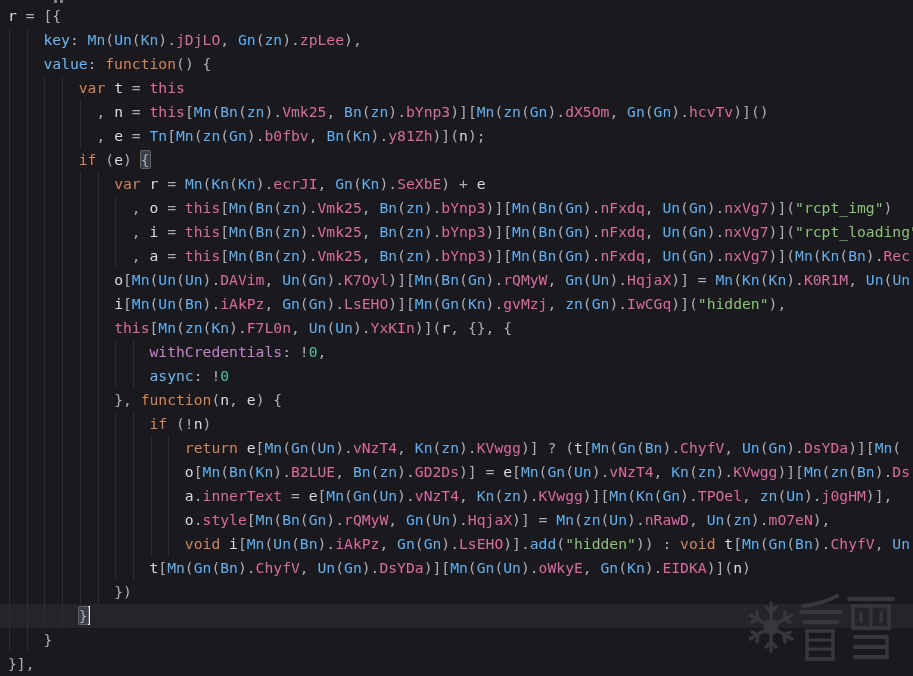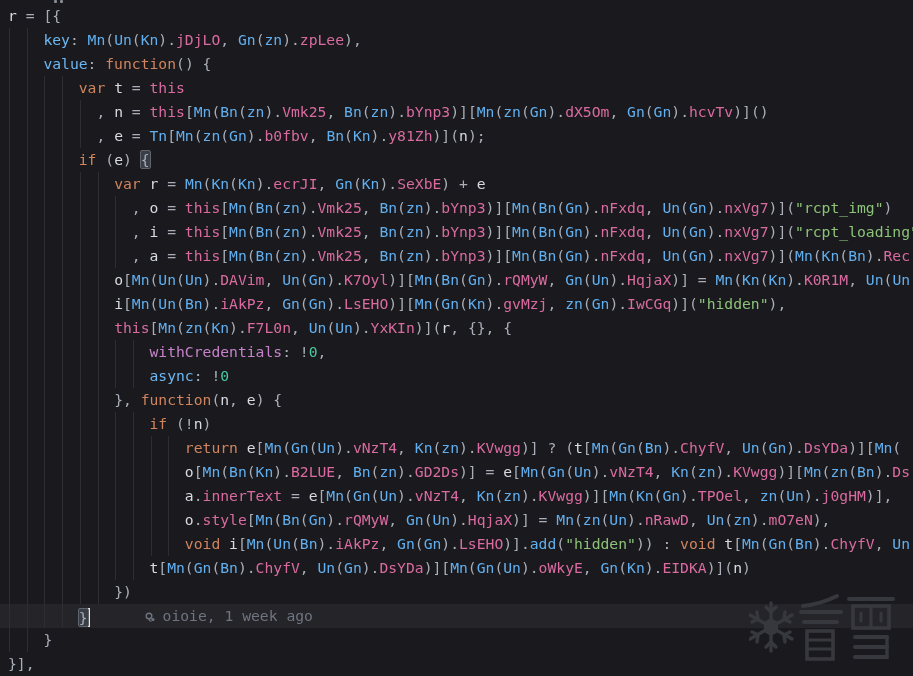--- a/index.html
+++ b/index.html
@@ -83,25 +83,21 @@
       <div class="line"><i class="guide" style="left: 9px;"></i><i class="guide" style="left: 26.714px;"></i><i class="guide" style="left: 44.428px;"></i><i class="guide" style="left: 62.142px;"></i><i class="guide" style="left: 79.856px;"></i><i class="guide" style="left: 97.57px;"></i><i class="guide" style="left: 115.284px;"></i><i class="guide" style="left: 132.998px;"></i><span class="code"><span class="tok-ws">                </span><span class="tok-ok">async</span><span class="tok-p">:</span><span class="tok-ws"> </span><span class="tok-p">!</span><span class="tok-n">0</span></span></div>
       <div class="line"><i class="guide" style="left: 9px;"></i><i class="guide" style="left: 26.714px;"></i><i class="guide" style="left: 44.428px;"></i><i class="guide" style="left: 62.142px;"></i><i class="guide" style="left: 79.856px;"></i><i class="guide" style="left: 97.57px;"></i><span class="code"><span class="tok-ws">            </span><span class="tok-p">}</span><span class="tok-p">,</span><span class="tok-ws"> </span><span class="tok-k">function</span><span class="tok-p">(</span><span class="tok-v">n</span><span class="tok-p">,</span><span class="tok-ws"> </span><span class="tok-v">e</span><span class="tok-p">)</span><span class="tok-ws"> </span><span class="tok-p">{</span></span></div>
       <div class="line"><i class="guide" style="left: 9px;"></i><i class="guide" style="left: 26.714px;"></i><i class="guide" style="left: 44.428px;"></i><i class="guide" style="left: 62.142px;"></i><i class="guide" style="left: 79.856px;"></i><i class="guide" style="left: 97.57px;"></i><i class="guide" style="left: 115.284px;"></i><i class="guide" style="left: 132.998px;"></i><span class="code"><span class="tok-ws">                </span><span class="tok-k">if</span><span class="tok-ws"> </span><span class="tok-p">(</span><span class="tok-p">!</span><span class="tok-v">n</span><span class="tok-p">)</span></span></div>
       <div class="line"><i class="guide" style="left: 9px;"></i><i class="guide" style="left: 26.714px;"></i><i class="guide" style="left: 44.428px;"></i><i class="guide" style="left: 62.142px;"></i><i class="guide" style="left: 79.856px;"></i><i class="guide" style="left: 97.57px;"></i><i class="guide" style="left: 115.284px;"></i><i class="guide" style="left: 132.998px;"></i><i class="guide" style="left: 150.712px;"></i><i class="guide" style="left: 168.426px;"></i><span class="code"><span class="tok-ws">                    </span><span class="tok-k">return</span><span class="tok-ws"> </span><span class="tok-v">e</span><span class="tok-p">[</span><span class="tok-f">Mn</span><span class="tok-p">(</span><span class="tok-f">Gn</span><span class="tok-p">(</span><span class="tok-f">Un</span><span class="tok-p">)</span><span class="tok-p">.</span><span class="tok-pp">vNzT4</span><span class="tok-p">,</span><span class="tok-ws"> </span><span class="tok-f">Kn</span><span class="tok-p">(</span><span class="tok-f">zn</span><span class="tok-p">)</span><span class="tok-p">.</span><span class="tok-pp">KVwgg</span><span class="tok-p">)</span><span class="tok-p">]</span><span class="tok-ws"> </span><span class="tok-p">?</span><span class="tok-ws"> </span><span class="tok-p">(</span><span class="tok-v">t</span><span class="tok-p">[</span><span class="tok-f">Mn</span><span class="tok-p">(</span><span class="tok-f">Gn</span><span class="tok-p">(</span><span class="tok-f">Bn</span><span class="tok-p">)</span><span class="tok-p">.</span><span class="tok-pp">ChyfV</span><span class="tok-p">,</span><span class="tok-ws"> </span><span class="tok-f">Un</span><span class="tok-p">(</span><span class="tok-f">Gn</span><span class="tok-p">)</span><span class="tok-p">.</span><span class="tok-pp">DsYDa</span><span class="tok-p">)</span><span class="tok-p">]</span><span class="tok-p">[</span><span class="tok-f">Mn</span><span class="tok-p">(</span></span></div>
       <div class="line"><i class="guide" style="left: 9px;"></i><i class="guide" style="left: 26.714px;"></i><i class="guide" style="left: 44.428px;"></i><i class="guide" style="left: 62.142px;"></i><i class="guide" style="left: 79.856px;"></i><i class="guide" style="left: 97.57px;"></i><i class="guide" style="left: 115.284px;"></i><i class="guide" style="left: 132.998px;"></i><i class="guide" style="left: 150.712px;"></i><i class="guide" style="left: 168.426px;"></i><span class="code"><span class="tok-ws">                    </span><span class="tok-v">o</span><span class="tok-p">[</span><span class="tok-f">Mn</span><span class="tok-p">(</span><span class="tok-f">Bn</span><span class="tok-p">(</span><span class="tok-f">Kn</span><span class="tok-p">)</span><span class="tok-p">.</span><span class="tok-pp">B2LUE</span><span class="tok-p">,</span><span class="tok-ws"> </span><span class="tok-f">Bn</span><span class="tok-p">(</span><span class="tok-f">zn</span><span class="tok-p">)</span><span class="tok-p">.</span><span class="tok-pp">GD2Ds</span><span class="tok-p">)</span><span class="tok-p">]</span><span class="tok-ws"> </span><span class="tok-p">=</span><span class="tok-ws"> </span><span class="tok-v">e</span><span class="tok-p">[</span><span class="tok-f">Mn</span><span class="tok-p">(</span><span class="tok-f">Gn</span><span class="tok-p">(</span><span class="tok-f">Un</span><span class="tok-p">)</span><span class="tok-p">.</span><span class="tok-pp">vNzT4</span><span class="tok-p">,</span><span class="tok-ws"> </span><span class="tok-f">Kn</span><span class="tok-p">(</span><span class="tok-f">zn</span><span class="tok-p">)</span><span class="tok-p">.</span><span class="tok-pp">KVwgg</span><span class="tok-p">)</span><span class="tok-p">]</span><span class="tok-p">[</span><span class="tok-f">Mn</span><span class="tok-p">(</span><span class="tok-f">zn</span><span class="tok-p">(</span><span class="tok-f">Bn</span><span class="tok-p">)</span><span class="tok-p">.</span><span class="tok-pp">Ds</span></span></div>
       <div class="line"><i class="guide" style="left: 9px;"></i><i class="guide" style="left: 26.714px;"></i><i class="guide" style="left: 44.428px;"></i><i class="guide" style="left: 62.142px;"></i><i class="guide" style="left: 79.856px;"></i><i class="guide" style="left: 97.57px;"></i><i class="guide" style="left: 115.284px;"></i><i class="guide" style="left: 132.998px;"></i><i class="guide" style="left: 150.712px;"></i><i class="guide" style="left: 168.426px;"></i><span class="code"><span class="tok-ws">                    </span><span class="tok-v">a</span><span class="tok-p">.</span><span class="tok-pp">innerText</span><span class="tok-ws"> </span><span class="tok-p">=</span><span class="tok-ws"> </span><span class="tok-v">e</span><span class="tok-p">[</span><span class="tok-f">Mn</span><span class="tok-p">(</span><span class="tok-f">Gn</span><span class="tok-p">(</span><span class="tok-f">Un</span><span class="tok-p">)</span><span class="tok-p">.</span><span class="tok-pp">vNzT4</span><span class="tok-p">,</span><span class="tok-ws"> </span><span class="tok-f">Kn</span><span class="tok-p">(</span><span class="tok-f">zn</span><span class="tok-p">)</span><span class="tok-p">.</span><span class="tok-pp">KVwgg</span><span class="tok-p">)</span><span class="tok-p">]</span><span class="tok-p">[</span><span class="tok-f">Mn</span><span class="tok-p">(</span><span class="tok-f">Kn</span><span class="tok-p">(</span><span class="tok-f">Gn</span><span class="tok-p">)</span><span class="tok-p">.</span><span class="tok-pp">TPOel</span><span class="tok-p">,</span><span class="tok-ws"> </span><span class="tok-f">zn</span><span class="tok-p">(</span><span class="tok-f">Un</span><span class="tok-p">)</span><span class="tok-p">.</span><span class="tok-pp">j0gHM</span><span class="tok-p">)</span><span class="tok-p">]</span><span class="tok-p">,</span></span></div>
       <div class="line"><i class="guide" style="left: 9px;"></i><i class="guide" style="left: 26.714px;"></i><i class="guide" style="left: 44.428px;"></i><i class="guide" style="left: 62.142px;"></i><i class="guide" style="left: 79.856px;"></i><i class="guide" style="left: 97.57px;"></i><i class="guide" style="left: 115.284px;"></i><i class="guide" style="left: 132.998px;"></i><i class="guide" style="left: 150.712px;"></i><i class="guide" style="left: 168.426px;"></i><span class="code"><span class="tok-ws">                    </span><span class="tok-v">o</span><span class="tok-p">.</span><span class="tok-pp">style</span><span class="tok-p">[</span><span class="tok-f">Mn</span><span class="tok-p">(</span><span class="tok-f">Bn</span><span class="tok-p">(</span><span class="tok-f">Gn</span><span class="tok-p">)</span><span class="tok-p">.</span><span class="tok-pp">rQMyW</span><span class="tok-p">,</span><span class="tok-ws"> </span><span class="tok-f">Gn</span><span class="tok-p">(</span><span class="tok-f">Un</span><span class="tok-p">)</span><span class="tok-p">.</span><span class="tok-pp">HqjaX</span><span class="tok-p">)</span><span class="tok-p">]</span><span class="tok-ws"> </span><span class="tok-p">=</span><span class="tok-ws"> </span><span class="tok-f">Mn</span><span class="tok-p">(</span><span class="tok-f">zn</span><span class="tok-p">(</span><span class="tok-f">Un</span><span class="tok-p">)</span><span class="tok-p">.</span><span class="tok-pp">nRawD</span><span class="tok-p">,</span><span class="tok-ws"> </span><span class="tok-f">Un</span><span class="tok-p">(</span><span class="tok-f">zn</span><span class="tok-p">)</span><span class="tok-p">.</span><span class="tok-pp">mO7eN</span><span class="tok-p">)</span><span class="tok-p">,</span></span></div>
       <div class="line"><i class="guide" style="left: 9px;"></i><i class="guide" style="left: 26.714px;"></i><i class="guide" style="left: 44.428px;"></i><i class="guide" style="left: 62.142px;"></i><i class="guide" style="left: 79.856px;"></i><i class="guide" style="left: 97.57px;"></i><i class="guide" style="left: 115.284px;"></i><i class="guide" style="left: 132.998px;"></i><i class="guide" style="left: 150.712px;"></i><i class="guide" style="left: 168.426px;"></i><span class="code"><span class="tok-ws">                    </span><span class="tok-k">void</span><span class="tok-ws"> </span><span class="tok-v">i</span><span class="tok-p">[</span><span class="tok-f">Mn</span><span class="tok-p">(</span><span class="tok-f">Un</span><span class="tok-p">(</span><span class="tok-f">Bn</span><span class="tok-p">)</span><span class="tok-p">.</span><span class="tok-pp">iAkPz</span><span class="tok-p">,</span><span class="tok-ws"> </span><span class="tok-f">Gn</span><span class="tok-p">(</span><span class="tok-f">Gn</span><span class="tok-p">)</span><span class="tok-p">.</span><span class="tok-pp">LsEHO</span><span class="tok-p">)</span><span class="tok-p">]</span><span class="tok-p">.</span><span class="tok-f">add</span><span class="tok-p">(</span><span class="tok-s">"hidden"</span><span class="tok-p">)</span><span class="tok-p">)</span><span class="tok-ws"> </span><span class="tok-p">:</span><span class="tok-ws"> </span><span class="tok-k">void</span><span class="tok-ws"> </span><span class="tok-v">t</span><span class="tok-p">[</span><span class="tok-f">Mn</span><span class="tok-p">(</span><span class="tok-f">Gn</span><span class="tok-p">(</span><span class="tok-f">Bn</span><span class="tok-p">)</span><span class="tok-p">.</span><span class="tok-pp">ChyfV</span><span class="tok-p">,</span><span class="tok-ws"> </span><span class="tok-f">Un</span></span></div>
       <div class="line"><i class="guide" style="left: 9px;"></i><i class="guide" style="left: 26.714px;"></i><i class="guide" style="left: 44.428px;"></i><i class="guide" style="left: 62.142px;"></i><i class="guide" style="left: 79.856px;"></i><i class="guide" style="left: 97.57px;"></i><i class="guide" style="left: 115.284px;"></i><i class="guide" style="left: 132.998px;"></i><span class="code"><span class="tok-ws">                </span><span class="tok-v">t</span><span class="tok-p">[</span><span class="tok-f">Mn</span><span class="tok-p">(</span><span class="tok-f">Gn</span><span class="tok-p">(</span><span class="tok-f">Bn</span><span class="tok-p">)</span><span class="tok-p">.</span><span class="tok-pp">ChyfV</span><span class="tok-p">,</span><span class="tok-ws"> </span><span class="tok-f">Un</span><span class="tok-p">(</span><span class="tok-f">Gn</span><span class="tok-p">)</span><span class="tok-p">.</span><span class="tok-pp">DsYDa</span><span class="tok-p">)</span><span class="tok-p">]</span><span class="tok-p">[</span><span class="tok-f">Mn</span><span class="tok-p">(</span><span class="tok-f">Gn</span><span class="tok-p">(</span><span class="tok-f">Un</span><span class="tok-p">)</span><span class="tok-p">.</span><span class="tok-pp">oWkyE</span><span class="tok-p">,</span><span class="tok-ws"> </span><span class="tok-f">Gn</span><span class="tok-p">(</span><span class="tok-f">Kn</span><span class="tok-p">)</span><span class="tok-p">.</span><span class="tok-pp">EIDKA</span><span class="tok-p">)</span><span class="tok-p">]</span><span class="tok-p">(</span><span class="tok-v">n</span><span class="tok-p">)</span></span></div>
       <div class="line"><i class="guide" style="left: 9px;"></i><i class="guide" style="left: 26.714px;"></i><i class="guide" style="left: 44.428px;"></i><i class="guide" style="left: 62.142px;"></i><i class="guide" style="left: 79.856px;"></i><i class="guide" style="left: 97.57px;"></i><span class="code"><span class="tok-ws">            </span><span class="tok-p">}</span><span class="tok-p">)</span></span></div>
-      <div class="line current"><i class="guide" style="left: 9px;"></i><i class="guide" style="left: 26.714px;"></i><i class="guide" style="left: 44.428px;"></i><i class="guide" style="left: 62.142px;"></i><span class="code"><span class="tok-ws">        </span><span class="tok-p boxed">}</span></span><span class="cursor"></span><span class="blame"><svg width="14" height="14" viewBox="0 0 16 16">
-            <circle cx="8" cy="8" r="3.2" fill="none" stroke="#6e7480" stroke-width="1.6"></circle>
-            <circle cx="12.5" cy="12" r="1.8" fill="#6e7480"></circle>
-            <path d="M8 11.2 Q8 14 11 14" fill="none" stroke="#6e7480" stroke-width="1.4"></path>
-          </svg><span>oioie, 1 week ago</span></span></div>
+      <div class="line current"><i class="guide" style="left: 9px;"></i><i class="guide" style="left: 26.714px;"></i><i class="guide" style="left: 44.428px;"></i><i class="guide" style="left: 62.142px;"></i><span class="code"><span class="tok-ws">        </span><span class="tok-p boxed">}</span></span><span class="cursor"></span></div>
       <div class="line"><i class="guide" style="left: 9px;"></i><i class="guide" style="left: 26.714px;"></i><span class="code"><span class="tok-ws">    </span><span class="tok-p">}</span></span></div>
       <div class="line"><span class="code"><span class="tok-p">}</span><span class="tok-p">]</span><span class="tok-p">,</span></span></div>
     </div>
 
   <div id="watermark">
     <svg width="158" height="76" viewBox="0 0 158 76">
       <g stroke="#37383d" stroke-width="3.4" stroke-linecap="round" fill="none">
 
         <line x1="22" y1="12" x2="22" y2="60"></line>
         <line x1="1" y1="24" x2="43" y2="48"></line>

